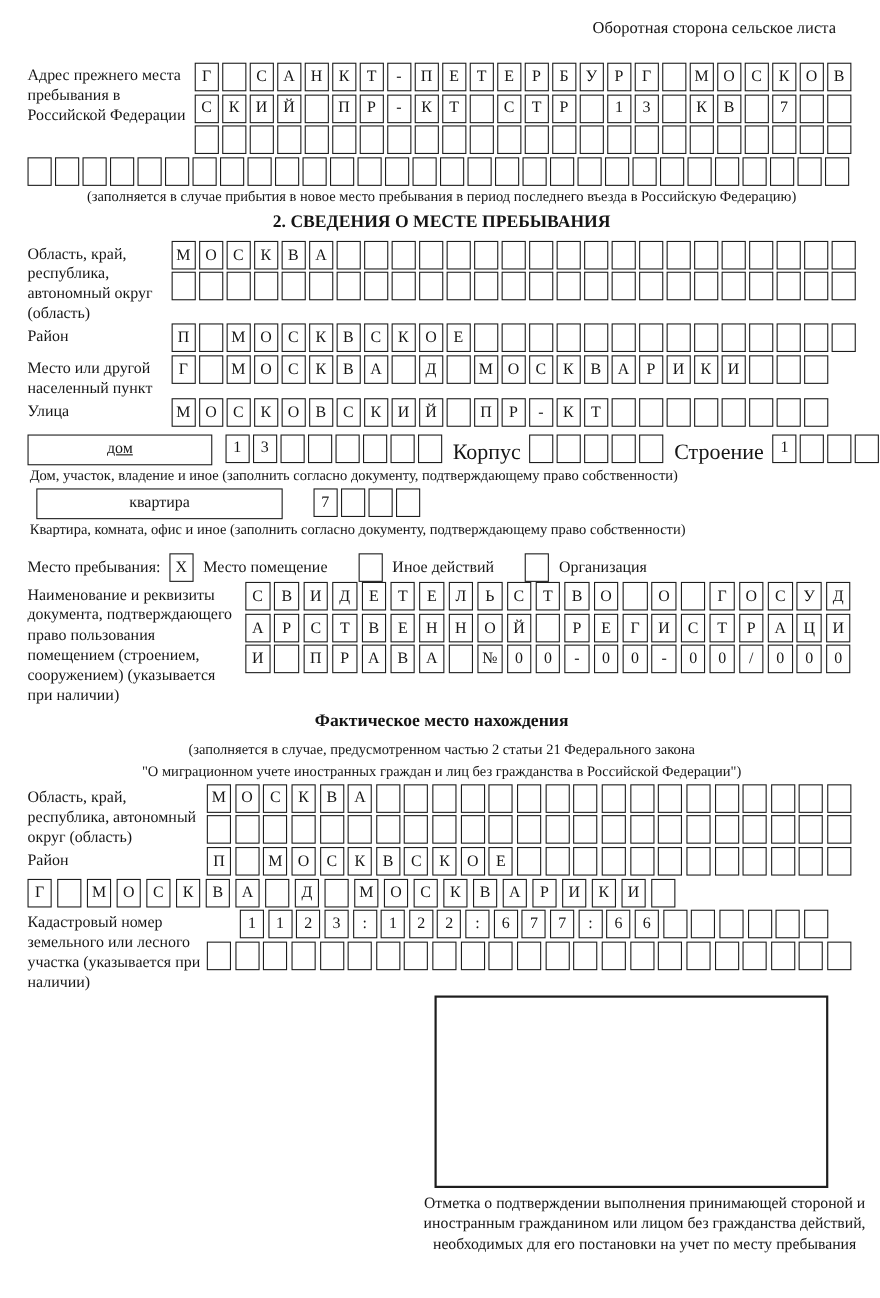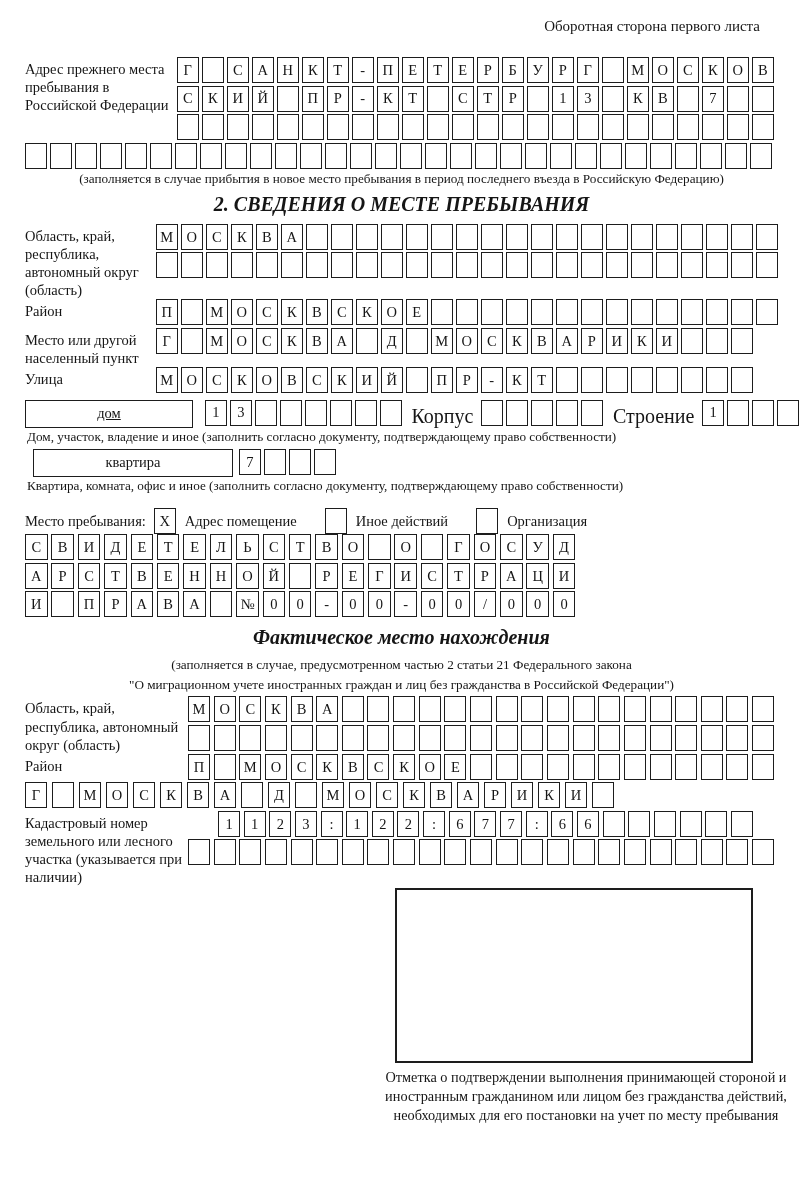--- a/index.html
+++ b/index.html
@@ -27,50 +27,50 @@
     display: flex; align-items: center; justify-content: center;
     font-size: 14.5px; line-height: 1;
   }
   .cells-doc { gap: 3.9px; } .cells-doc .cell { width: 22.5px; }
   .cells-fact { gap: 3.65px; } .cells-fact .cell { width: 22px; }
   .cells-city2 { gap: 5px; } .cells-city2 .cell { width: 22px; }
   .offset30 { margin-left: 30px; }
 
   .caption { font-size: 13.2px; text-align: center; margin: 2px 0 4px 0; line-height: 1.2; }
   .caption-left { font-size: 13.2px; margin: 1px 0 4px 2px; line-height: 1.2; }
-  .section-title { font-size: 20px; font-weight: bold; text-align: center; margin: 6px 0 8px 0; font-style: italic; }
+  .section-title { font-size: 16px; font-weight: bold; text-align: center; margin: 6px 0 8px 0; }
 
   .fieldbox {
     border: 1.6px solid #1d1d1d; height: 28px;
     display: flex; align-items: center; justify-content: center;
     font-size: 14.5px; flex-shrink: 0;
   }
   .house-box { width: 168px; margin-right: 12px; text-decoration: underline; }
-  .apt-box { width: 200px; margin-left: 8px; margin-right: 6px; }
+  .apt-box { width: 224px; margin-left: 8px; margin-right: 28px; }
   .inline-label { font-size: 20px; padding: 5px 8px 0 10px; white-space: nowrap; }
 
   .stay-row { display: flex; align-items: center; margin-top: 14px; }
   .stay-label { font-size: 14.5px; margin-right: 8px; }
   .checkbox {
     width: 22px; height: 26px; border: 1.6px solid #1d1d1d; flex-shrink: 0;
     display: flex; align-items: center; justify-content: center; font-size: 14.5px;
   }
   .option-label { font-size: 14.5px; margin: 0 28px 0 9px; }
   .stay-hint { font-size: 13.2px; text-align: center; width: 440px; margin: 2px 0 6px 150px; }
 
   .stamp-box { width: 358px; height: 175px; border: 2px solid #1d1d1d; margin-left: 370px; margin-top: 2px; }
   .stamp-note { width: 402px; margin-left: 360px; margin-top: 5px; font-size: 14.3px; line-height: 1.3; text-align: center; }
   .mt4 { margin-top: 4px; }
 </style>
 </head>
 <body>
 
 <div class="page">
 
-  <div class="header-note">Оборотная сторона первого листа</div>
+  <div class="header-note">Оборотная сторона сельское листа</div>
 
   <div class="frow">
     <div class="label w150">Адрес прежнего места пребывания в Российской Федерации</div>
     <div>
       <div class="cells">
           <span class="cell">Г</span>
           <span class="cell"></span>
           <span class="cell">С</span>
           <span class="cell">А</span>
           <span class="cell">Н</span>
@@ -372,28 +372,29 @@
         <span class="cell"></span>
         <span class="cell"></span>
         <span class="cell"></span>
       </div>
   </div>
   <div class="caption-left">Квартира, комната, офис и иное (заполнить согласно документу, подтверждающему право собственности)</div>
 
   <div class="stay-row">
     <div class="stay-label">Место пребывания:</div>
     <span class="checkbox">X</span>
-    <span class="option-label">Адрес помещение</span>
+    <span class="option-label">Место помещение</span>
     <span class="checkbox"></span>
     <span class="option-label">Иное действий</span>
     <span class="checkbox"></span>
     <span class="option-label">Организация</span>
   </div>
 
   <div class="frow">
+    <div class="label w198">Наименование и реквизиты документа, подтверждающего право пользования помещением (строением, сооружением) (указывается при наличии)</div>
     <div>
       <div class="cells cells-doc">
           <span class="cell">С</span>
           <span class="cell">В</span>
           <span class="cell">И</span>
           <span class="cell">Д</span>
           <span class="cell">Е</span>
           <span class="cell">Т</span>
           <span class="cell">Е</span>
           <span class="cell">Л</span>

